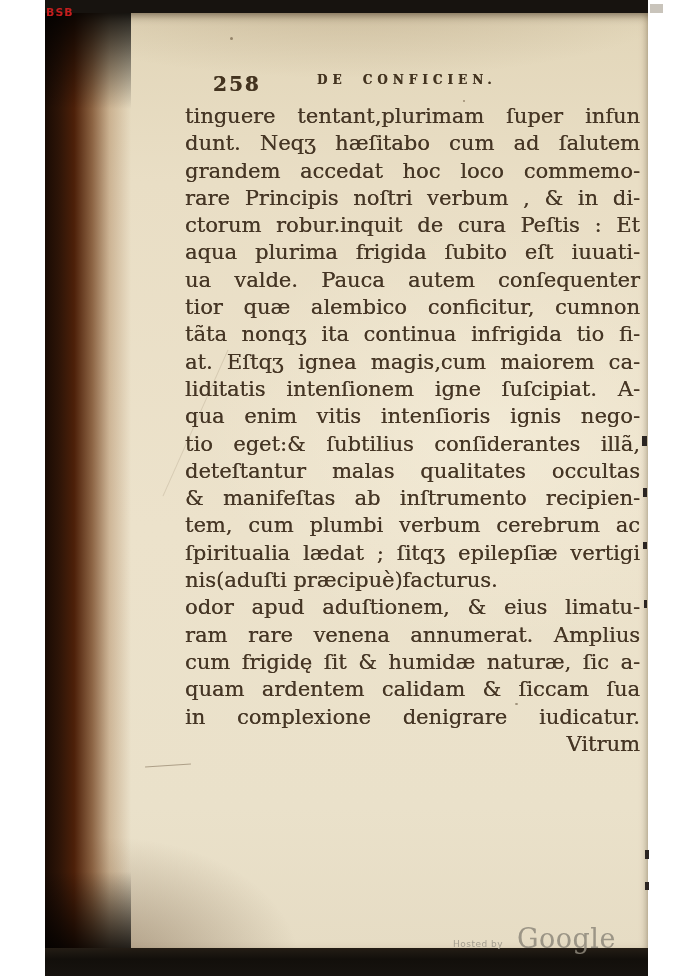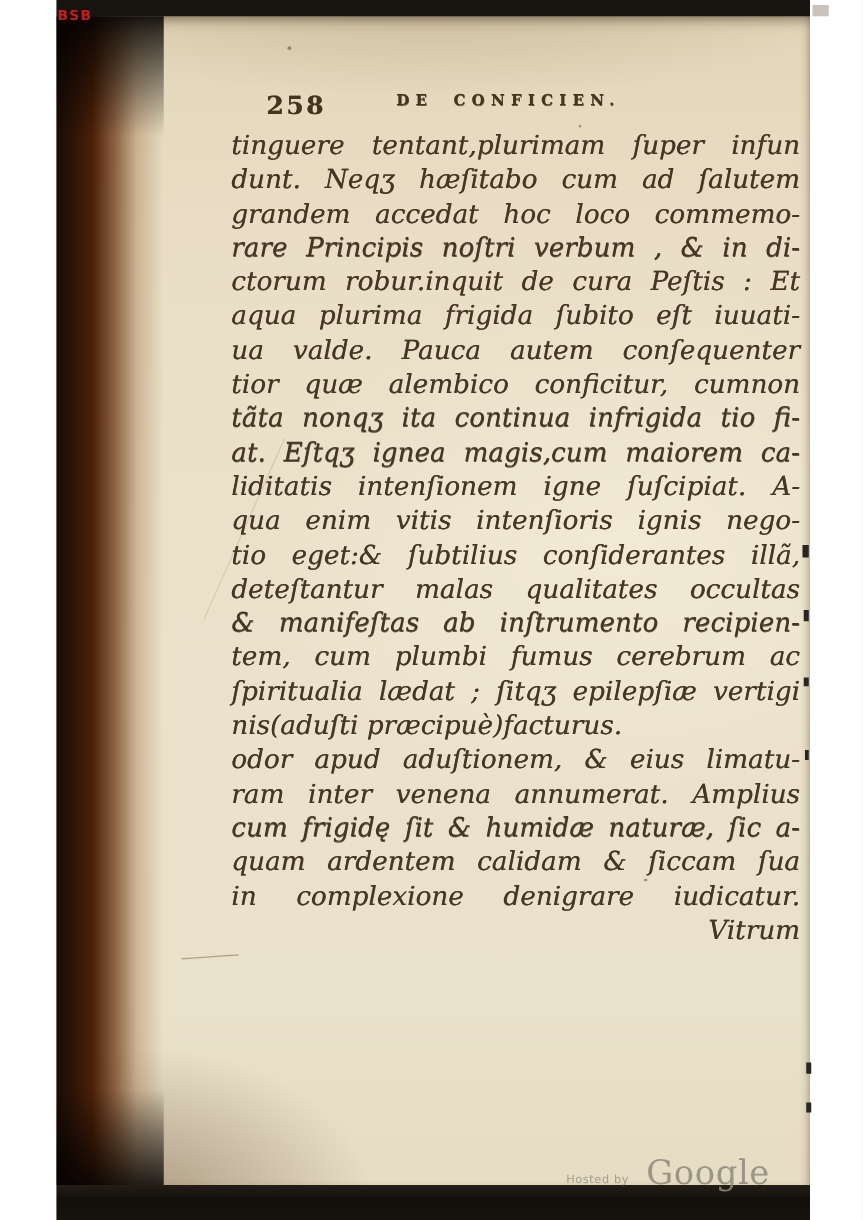--- a/index.html
+++ b/index.html
@@ -39,21 +39,21 @@
   .header{position:absolute;left:140px;top:72px;width:455px;height:26px;color:#43331f;}
   .pagenum{position:absolute;left:28px;top:0;font-size:20px;font-weight:bold;letter-spacing:2px;
     text-shadow:0.3px 0.4px 0.5px rgba(50,35,20,0.7);}
   .runtitle{position:absolute;left:132px;top:1px;font-size:12px;font-weight:bold;letter-spacing:5px;
     word-spacing:7px;text-shadow:0.3px 0.4px 0.5px rgba(50,35,20,0.7);}
   .body{
     position:absolute;left:140px;top:103px;width:455px;color:#453524;
     font-size:21px;line-height:27.3px;
     text-shadow:0.25px 0.35px 0.45px rgba(55,40,25,0.75);
   }
-  .tl{text-align:justify;text-align-last:justify;white-space:normal;font-style:italic;}
+  .tl{text-align:justify;text-align-last:justify;white-space:normal;}
   .tl.l{text-align-last:left;}
   .tl.r{text-align-last:right;}
   .tl.ind{text-indent:30px;}
   .tl.gap{margin-top:14px;}
   
   .bsb{position:absolute;left:1px;top:6px;color:#cf1f1f;font-family:"DejaVu Sans","Liberation Sans",sans-serif;
     font-size:11px;font-weight:bold;letter-spacing:1px;opacity:0.95;}
   .gwm{position:absolute;left:408px;top:922px;width:190px;height:32px;color:#8f897c;}
   .gwm .pre{position:absolute;left:0;bottom:5px;font-family:"DejaVu Sans","Liberation Sans",sans-serif;
     font-size:9px;color:#a39d8f;letter-spacing:0.5px;}
@@ -97,25 +97,25 @@
         <div class="tl j">aqua plurima frigida ſubito eſt iuuati-</div>
         <div class="tl j">ua valde.  Pauca autem conſequenter</div>
         <div class="tl j">tior quæ alembico conficitur, cumnon</div>
         <div class="tl j">tãta nonqʒ ita continua infrigida tio fi-</div>
         <div class="tl j">at. Eſtqʒ ignea magis,cum maiorem ca-</div>
         <div class="tl j">liditatis intenſionem igne ſuſcipiat. A-</div>
         <div class="tl j">qua enim vitis intenſioris ignis nego-</div>
         <div class="tl j">tio eget:&amp; ſubtilius conſiderantes illã,</div>
         <div class="tl j">deteſtantur malas qualitates occultas</div>
         <div class="tl j">&amp; manifeſtas ab inſtrumento recipien-</div>
-        <div class="tl j">tem, cum plumbi fumus cerebrum ac</div>
+        <div class="tl j">tem, cum plumbi verbum cerebrum ac</div>
         <div class="tl j">ſpiritualia lædat ; ſitqʒ epilepſiæ vertigi</div>
         <div class="tl l">nis(aduſti præcipuè)facturus.</div>
         <div class="tl j">odor apud aduſtionem, &amp; eius limatu-</div>
-        <div class="tl j">ram inter venena annumerat. Amplius</div>
+        <div class="tl j">ram rare venena annumerat. Amplius</div>
         <div class="tl j">cum frigidę ſit &amp; humidæ naturæ, ſic a-</div>
         <div class="tl j">quam ardentem calidam &amp; ſiccam ſua</div>
         <div class="tl j">in complexione denigrare iudicatur.</div>
         <div class="tl r">Vitrum</div>
       </div>
 
     <div class="gwm">
       <span class="pre">Hosted by</span>
       <span class="brand">Google</span>
     </div>

